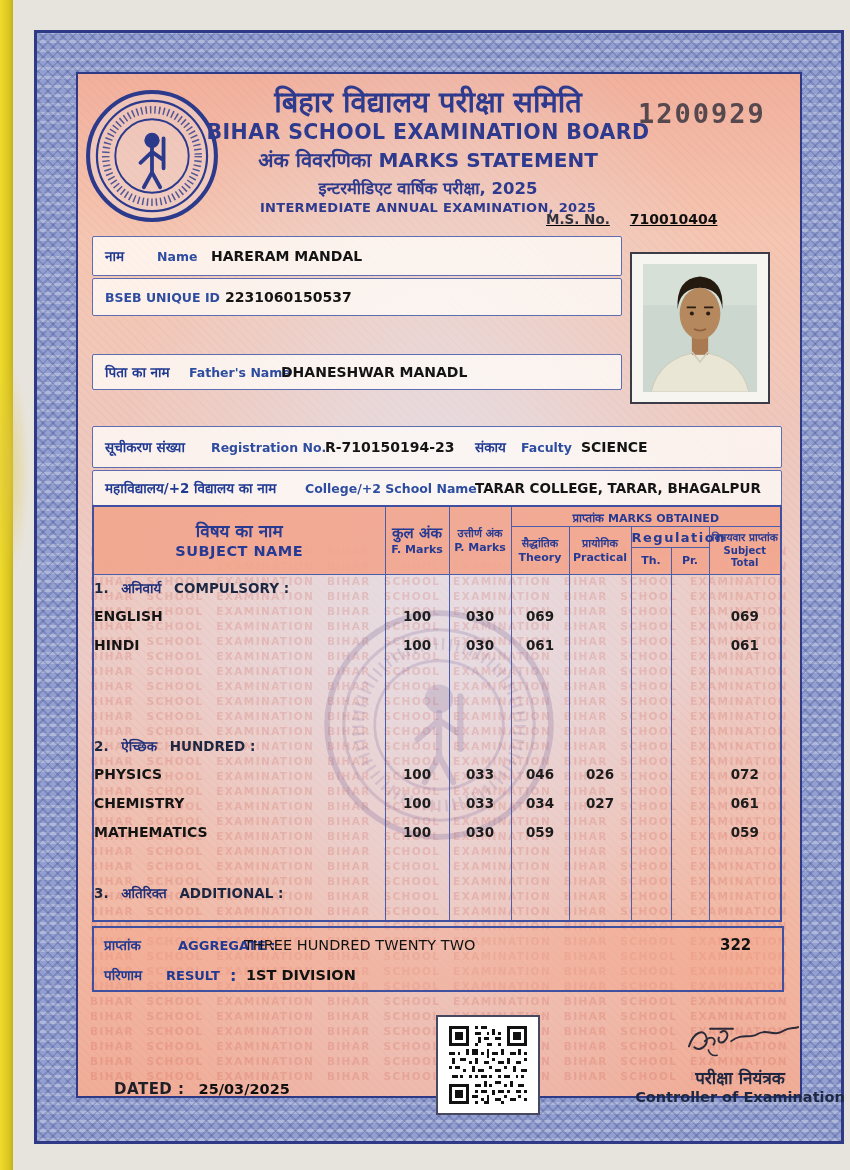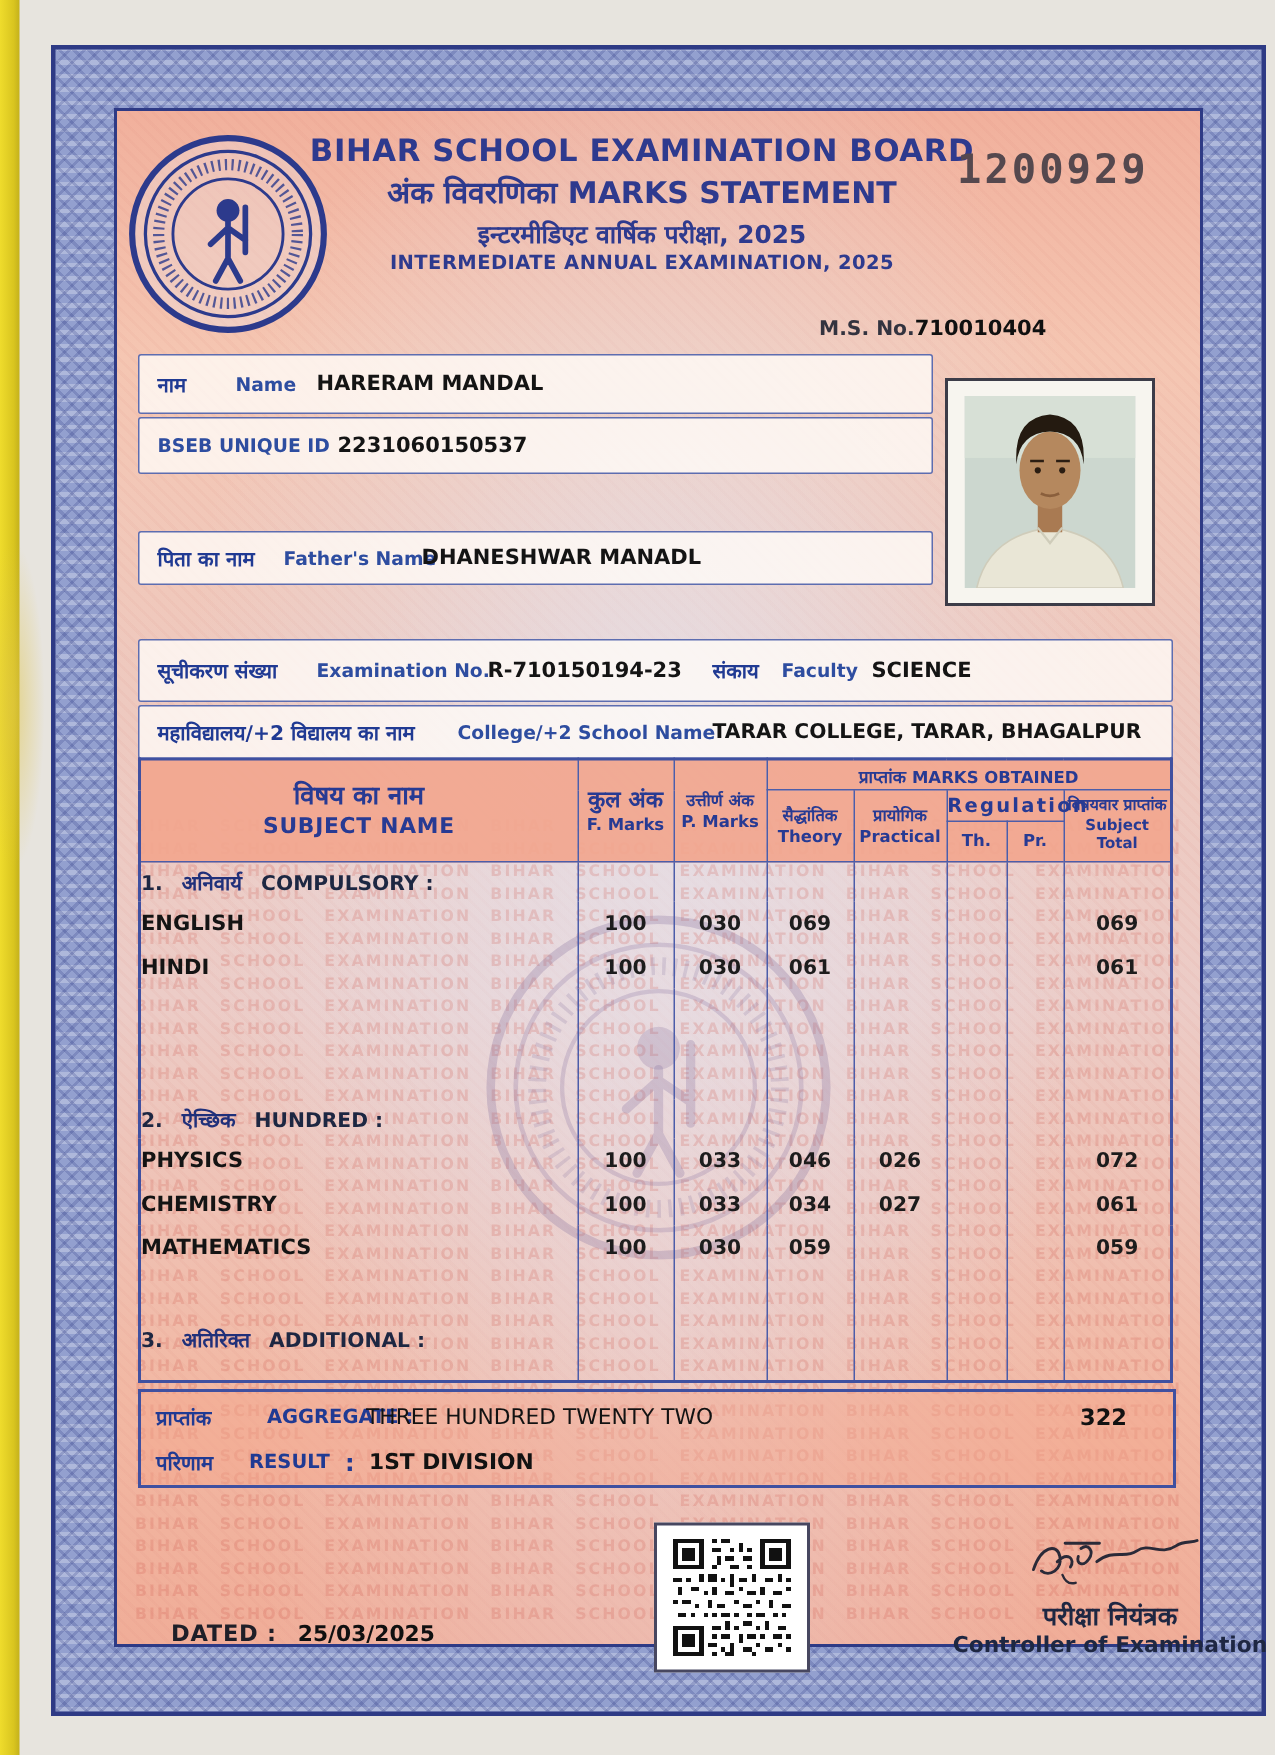--- a/index.html
+++ b/index.html
@@ -32,21 +32,21 @@
   
   .seal{left:6px;top:14px;width:136px;height:136px;}
   .titles{left:120px;top:12px;width:460px;text-align:center;color:#2e3a8e;}
   .t-hi{font-size:29px;font-weight:700;line-height:1.12;}
   .t-board{font-size:20.5px;font-weight:800;letter-spacing:.4px;margin-top:2px;}
   .t-marks{font-size:20px;font-weight:800;margin-top:2px;}
   .t-examhi{font-size:16.5px;font-weight:700;margin-top:3px;}
   .t-examen{font-size:13px;font-weight:800;letter-spacing:.3px;margin-top:1px;}
   .serial{left:560px;top:24px;font-family:"DejaVu Sans Mono","Liberation Mono",monospace;
     font-size:27px;font-weight:600;color:#55484e;letter-spacing:2px;}
-  .msline{left:468px;top:137px;width:250px;display:flex;align-items:baseline;}
+  .msline{left:468px;top:137px;width:250px;display:flex;gap:20px;align-items:baseline;text-decoration:underline;}
   .msline .l{font-size:13.5px;color:#33333f;font-weight:600;}
   .msline .v{font-size:14px;color:#101010;font-weight:800;}
   
   .fbox{position:absolute;z-index:2;left:14px;width:528px;background:rgba(255,252,248,.78);
     border:1.6px solid #5d6db0;border-radius:2px;}
   .fbox.wide{width:688px;}
   .fbox span{position:absolute;top:50%;transform:translateY(-50%);white-space:nowrap;}
   .lh{color:#203a93;font-size:13.5px;font-weight:600;}
   .le{color:#2e4da0;font-size:12.5px;font-weight:600;}
   .val{color:#141414;font-size:14px;font-weight:800;}
@@ -130,20 +130,21 @@
     <svg class="z seal" viewBox="0 0 100 100">
       <circle cx="50" cy="50" r="47" fill="rgba(236,226,230,.35)" stroke="#2c3a8c" stroke-width="3"></circle>
       <circle cx="50" cy="50" r="40.5" fill="none" stroke="#2c3a8c" stroke-width="1.6"></circle>
       <circle cx="50" cy="50" r="34" fill="none" stroke="#2c3a8c" stroke-width="5.5" stroke-dasharray="1.1 2.2" opacity=".8"></circle>
       <circle cx="50" cy="50" r="27" fill="none" stroke="#2c3a8c" stroke-width="1.4"></circle>
       <circle cx="50" cy="38.5" r="5.6" fill="#2c3a8c"></circle>
       <path d="M50 44 L50 62 M50 47 L41.5 55 M50 47 L58.5 53 M50 62 L44 73 M50 62 L56 73 M58.5 37 L58.5 59" stroke="#2c3a8c" stroke-width="2.8" fill="none" stroke-linecap="round"></path>
     </svg>
 
     <div class="z titles">
+      <div class="t-hi">बिहार विद्यालय परीक्षा समिति</div>
       <div class="t-board">BIHAR SCHOOL EXAMINATION BOARD</div>
       <div class="t-marks">
         <span>अंक  विवरणिका</span>
         <span>MARKS STATEMENT</span>
       </div>
       <div class="t-examhi">इन्टरमीडिएट वार्षिक परीक्षा, 2025</div>
       <div class="t-examen">INTERMEDIATE ANNUAL EXAMINATION, 2025</div>
     </div>
 
     <div class="z serial">1200929</div>
@@ -162,21 +163,21 @@
       <span class="le s2">BSEB UNIQUE ID</span>
       <span class="val sv">2231060150537</span>
     </div>
     <div class="fbox fb-father">
       <span class="lh s1">पिता का नाम</span>
       <span class="le s2">Father's Name</span>
       <span class="val sv">DHANESHWAR MANADL</span>
     </div>
     <div class="fbox wide fb-reg">
       <span class="lh s1">सूचीकरण संख्या</span>
-      <span class="le s2">Examination No.</span>
+      <span class="le s2">Registration No.</span>
       <span class="val sv">R-710150194-23</span>
       <span class="lh s3">संकाय</span>
       <span class="le s4">Faculty</span>
       <span class="val sv2">SCIENCE</span>
     </div>
     <div class="fbox wide fb-college">
       <span class="lh s1">महाविद्यालय/+2 विद्यालय का नाम</span>
       <span class="le s2">College/+2 School Name</span>
       <span class="val sv">TARAR COLLEGE, TARAR, BHAGALPUR</span>
     </div>

